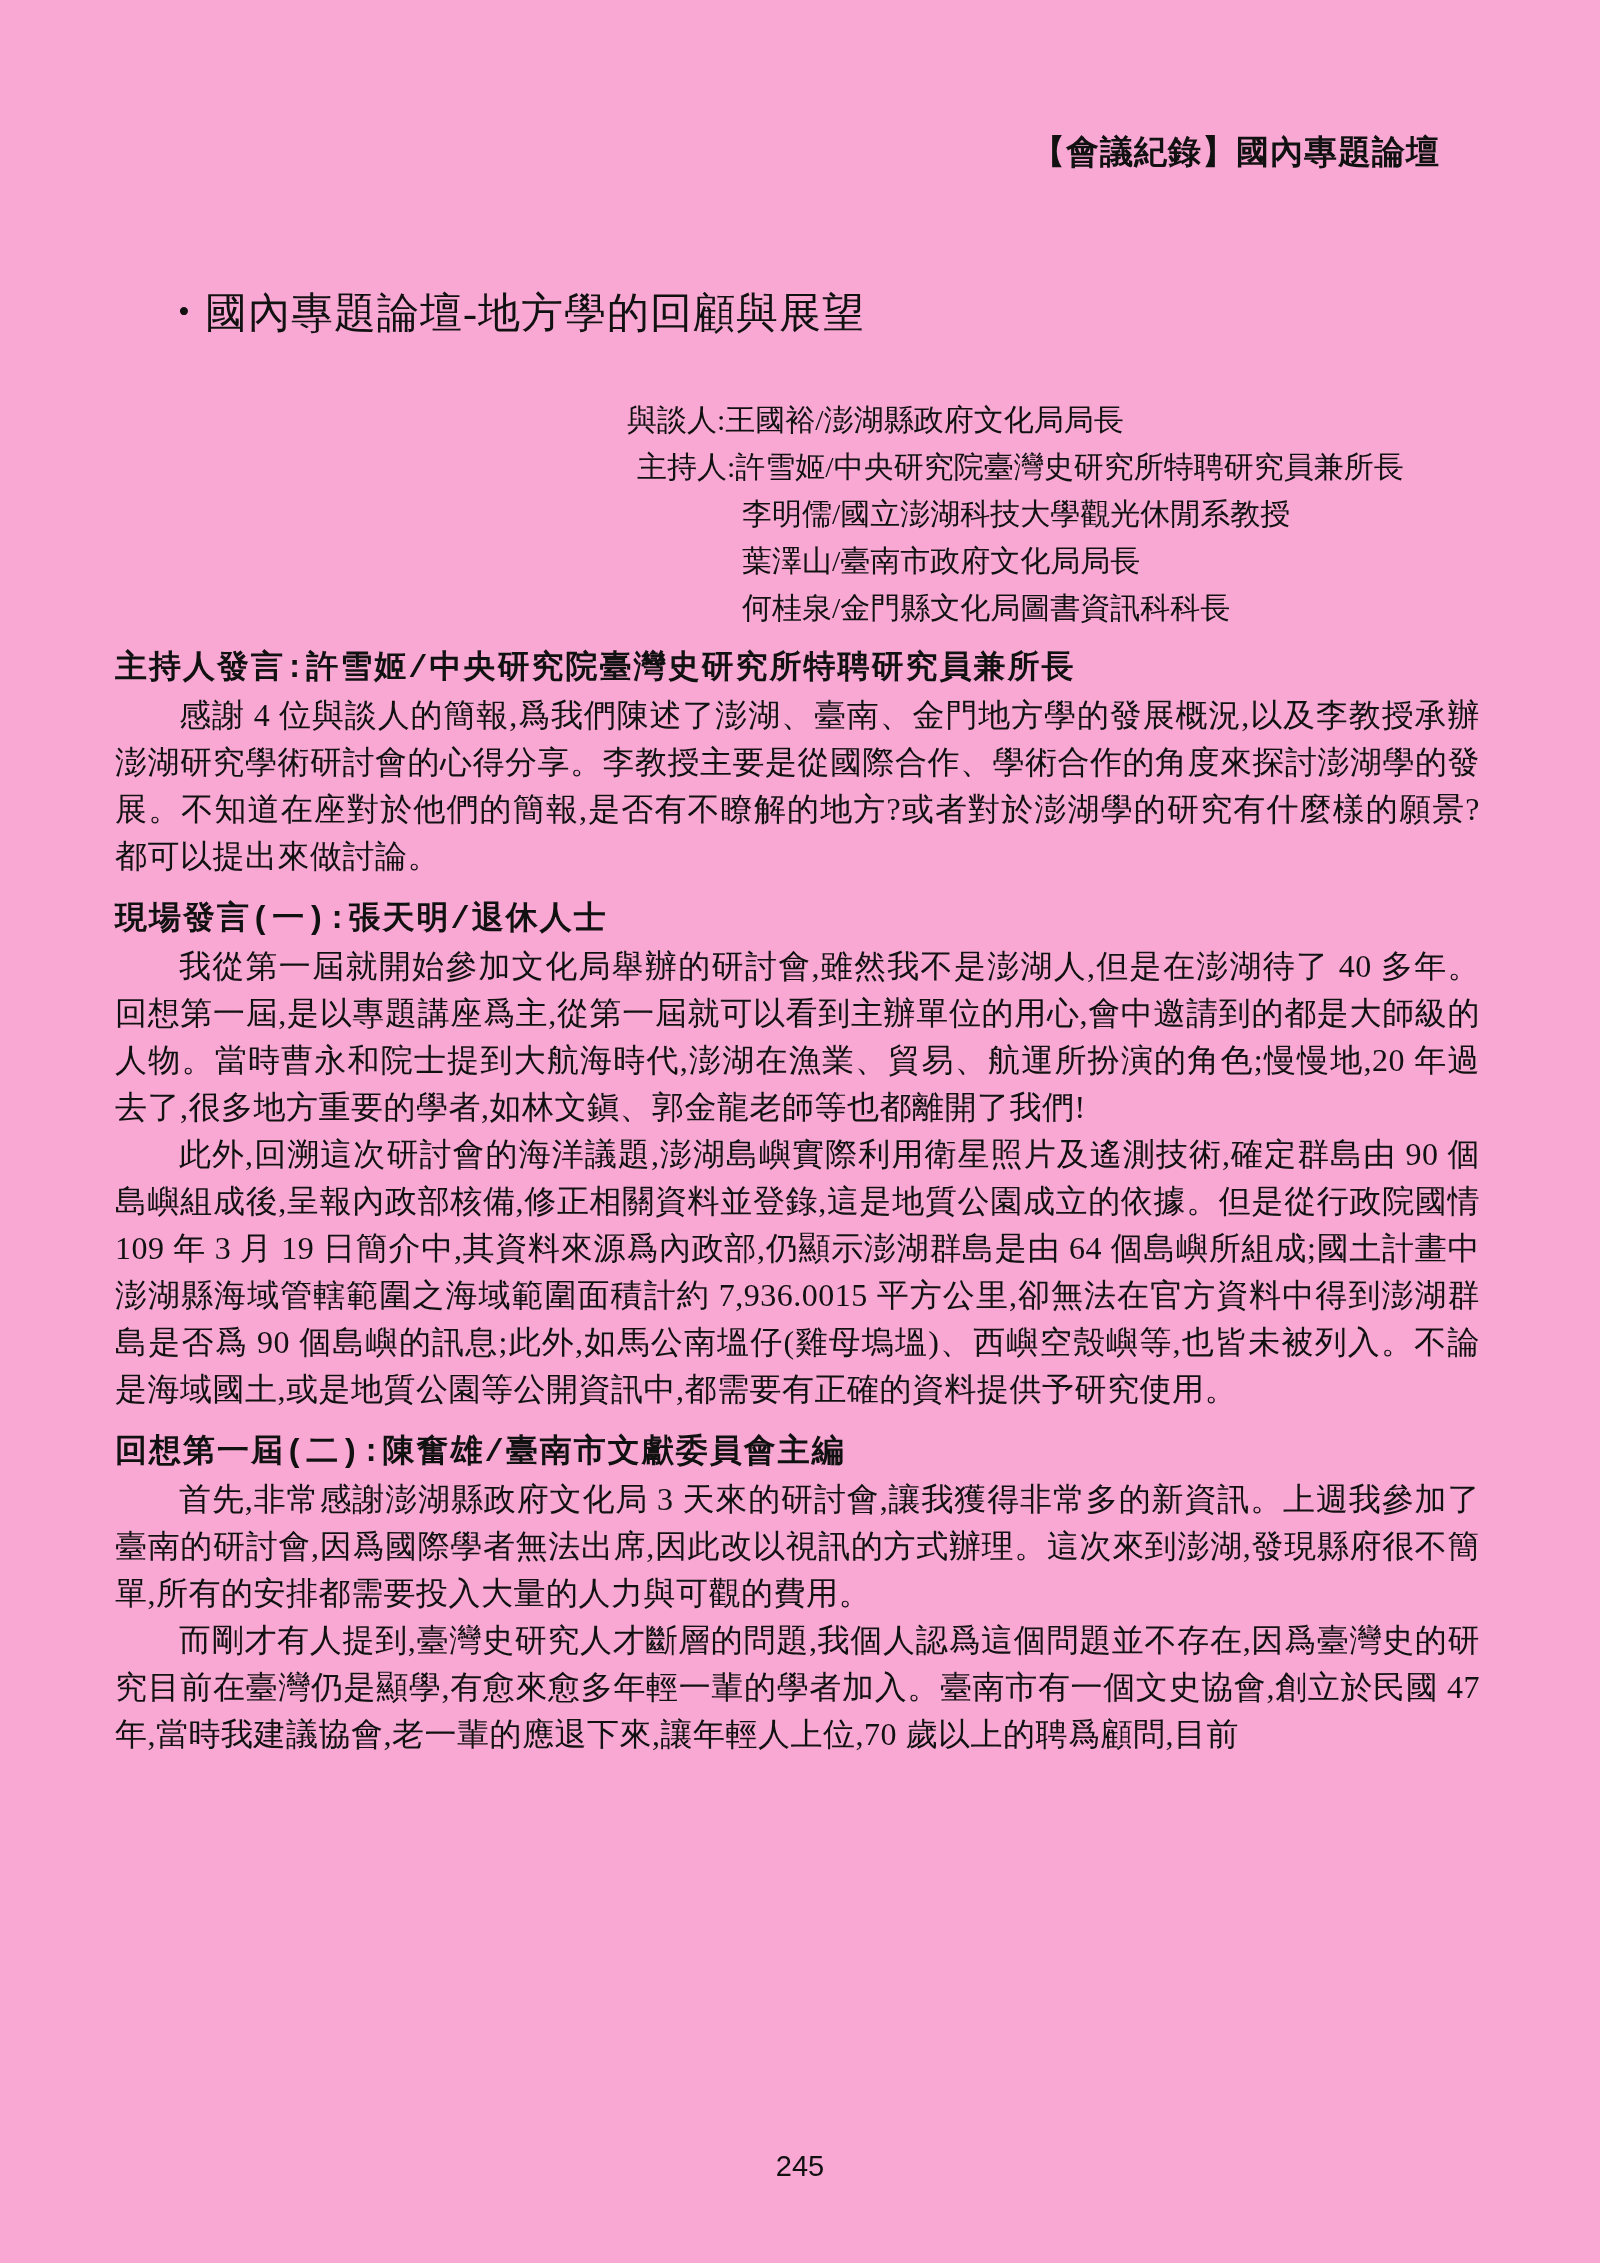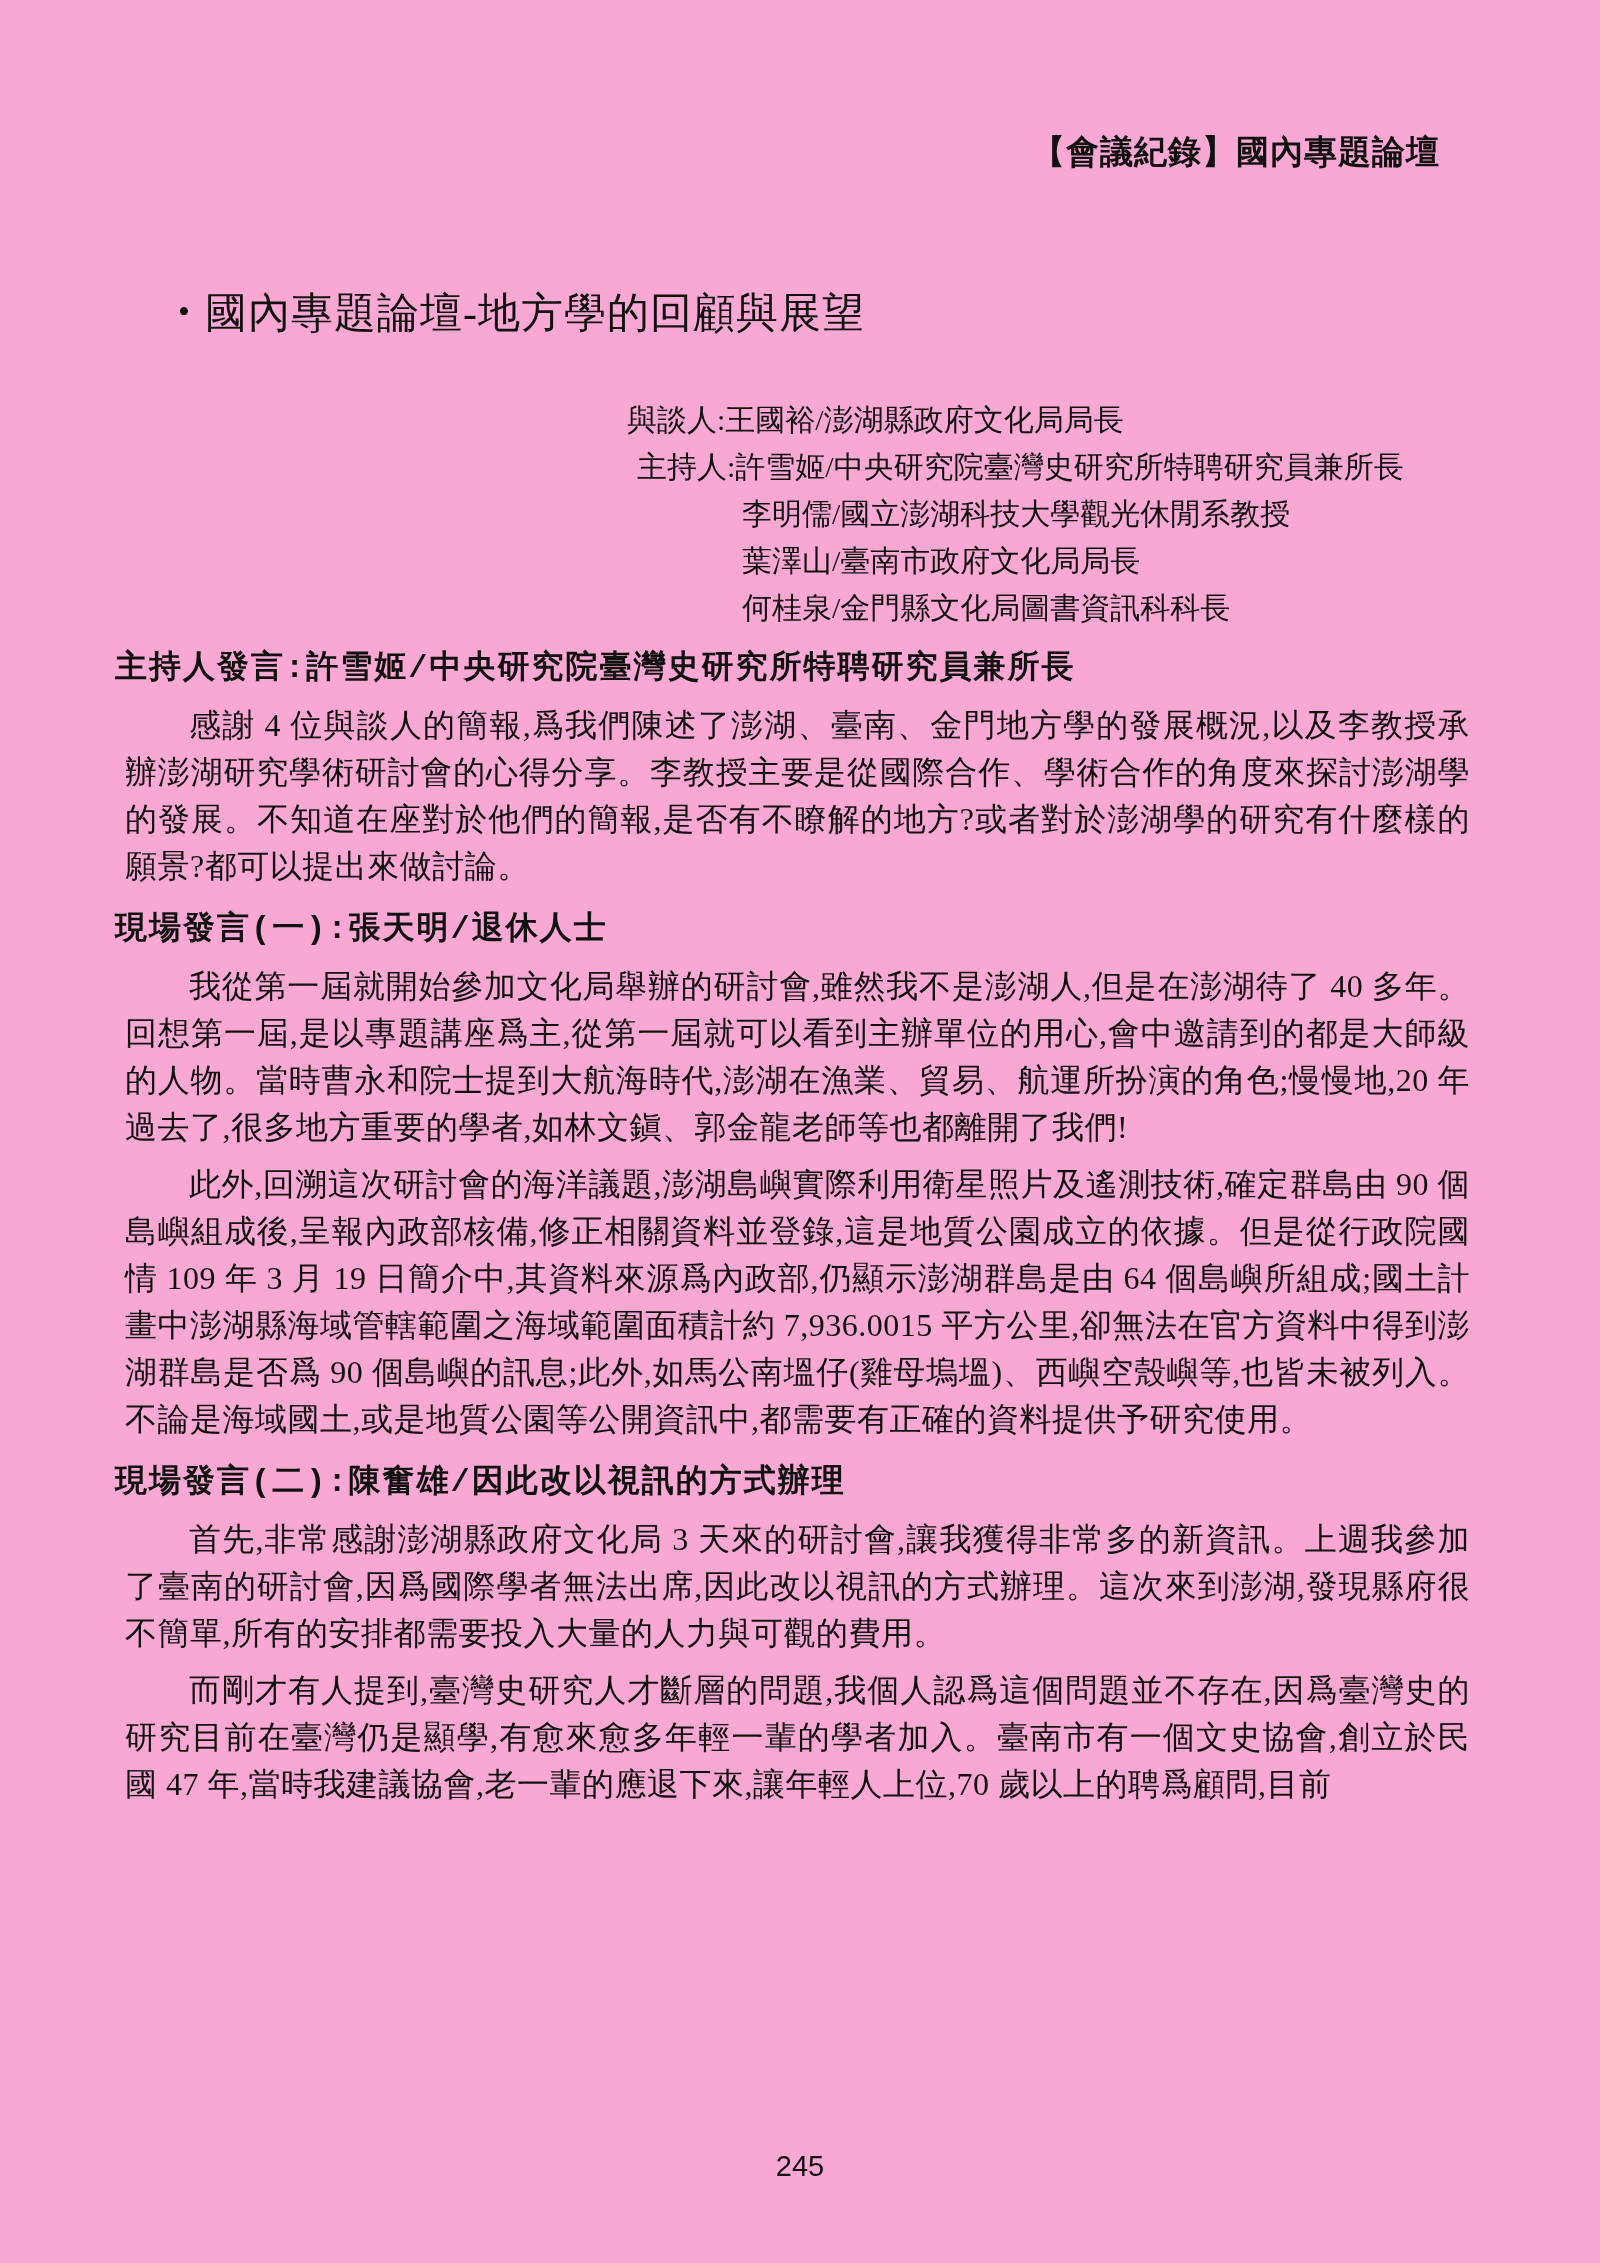--- a/index.html
+++ b/index.html
@@ -76,21 +76,21 @@
   .content h2 {
     margin: 0;
     font-family: Liberation Mono, monospace;
     font-weight: bold;
     font-size: 32px;
     line-height: 47px;
     letter-spacing: 2px;
   }
   .content h2.spaced { margin-top: 16px; }
   .content p {
-    margin: 10px;
+    margin: 0;
     text-align: justify;
     text-indent: 2em;
   }
   
   .page-number {
     position: absolute;
     top: 2150px;
     left: 0;
     width: 1600px;
     text-align: center;
@@ -120,21 +120,21 @@
 
   <div class="content">
 
     <h2>主持人發言:許雪姬/中央研究院臺灣史研究所特聘研究員兼所長</h2>
     <p>感謝 4 位與談人的簡報,爲我們陳述了澎湖、臺南、金門地方學的發展概況,以及李教授承辦澎湖研究學術研討會的心得分享。李教授主要是從國際合作、學術合作的角度來探討澎湖學的發展。不知道在座對於他們的簡報,是否有不瞭解的地方?或者對於澎湖學的研究有什麼樣的願景?都可以提出來做討論。</p>
 
     <h2 class="spaced">現場發言(一):張天明/退休人士</h2>
     <p>我從第一屆就開始參加文化局舉辦的研討會,雖然我不是澎湖人,但是在澎湖待了 40 多年。回想第一屆,是以專題講座爲主,從第一屆就可以看到主辦單位的用心,會中邀請到的都是大師級的人物。當時曹永和院士提到大航海時代,澎湖在漁業、貿易、航運所扮演的角色;慢慢地,20 年過去了,很多地方重要的學者,如林文鎭、郭金龍老師等也都離開了我們!</p>
     <p>此外,回溯這次研討會的海洋議題,澎湖島嶼實際利用衛星照片及遙測技術,確定群島由 90 個島嶼組成後,呈報內政部核備,修正相關資料並登錄,這是地質公園成立的依據。但是從行政院國情 109 年 3 月 19 日簡介中,其資料來源爲內政部,仍顯示澎湖群島是由 64 個島嶼所組成;國土計畫中澎湖縣海域管轄範圍之海域範圍面積計約 7,936.0015 平方公里,卻無法在官方資料中得到澎湖群島是否爲 90 個島嶼的訊息;此外,如馬公南塭仔(雞母塢塭)、西嶼空殼嶼等,也皆未被列入。不論是海域國土,或是地質公園等公開資訊中,都需要有正確的資料提供予研究使用。</p>
 
-    <h2 class="spaced">現場發言(二):陳奮雄/因此改以視訊的方式辦理</h2>
+    <h2 class="spaced">回想第一屆(二):陳奮雄/臺南市文獻委員會主編</h2>
     <p>首先,非常感謝澎湖縣政府文化局 3 天來的研討會,讓我獲得非常多的新資訊。上週我參加了臺南的研討會,因爲國際學者無法出席,因此改以視訊的方式辦理。這次來到澎湖,發現縣府很不簡單,所有的安排都需要投入大量的人力與可觀的費用。</p>
     <p>而剛才有人提到,臺灣史研究人才斷層的問題,我個人認爲這個問題並不存在,因爲臺灣史的研究目前在臺灣仍是顯學,有愈來愈多年輕一輩的學者加入。臺南市有一個文史協會,創立於民國 47 年,當時我建議協會,老一輩的應退下來,讓年輕人上位,70 歲以上的聘爲顧問,目前</p>
 
   </div>
 
   <div class="page-number">245</div>
 
 </div>
 
 </body></html>

